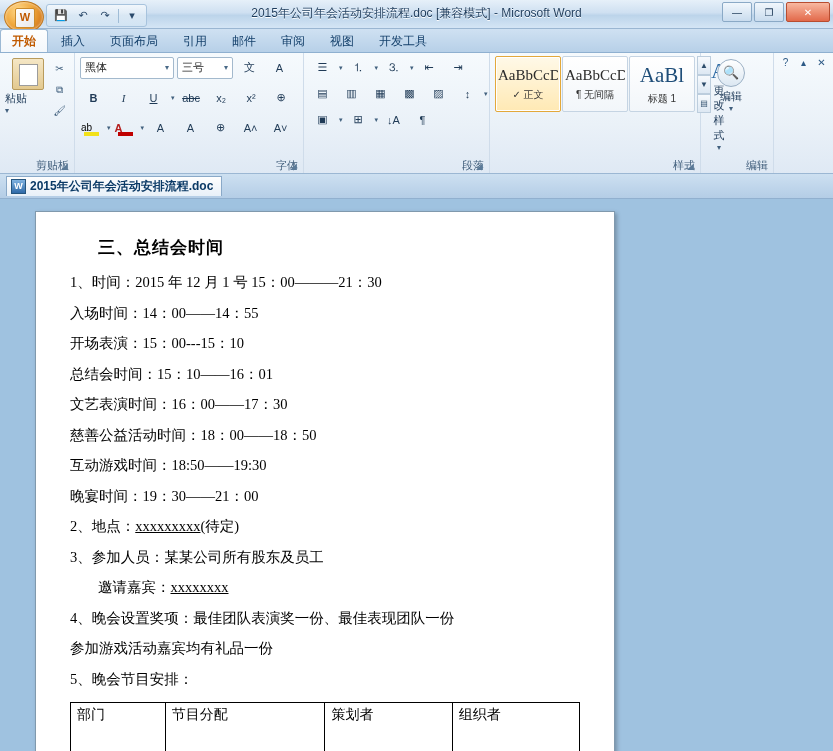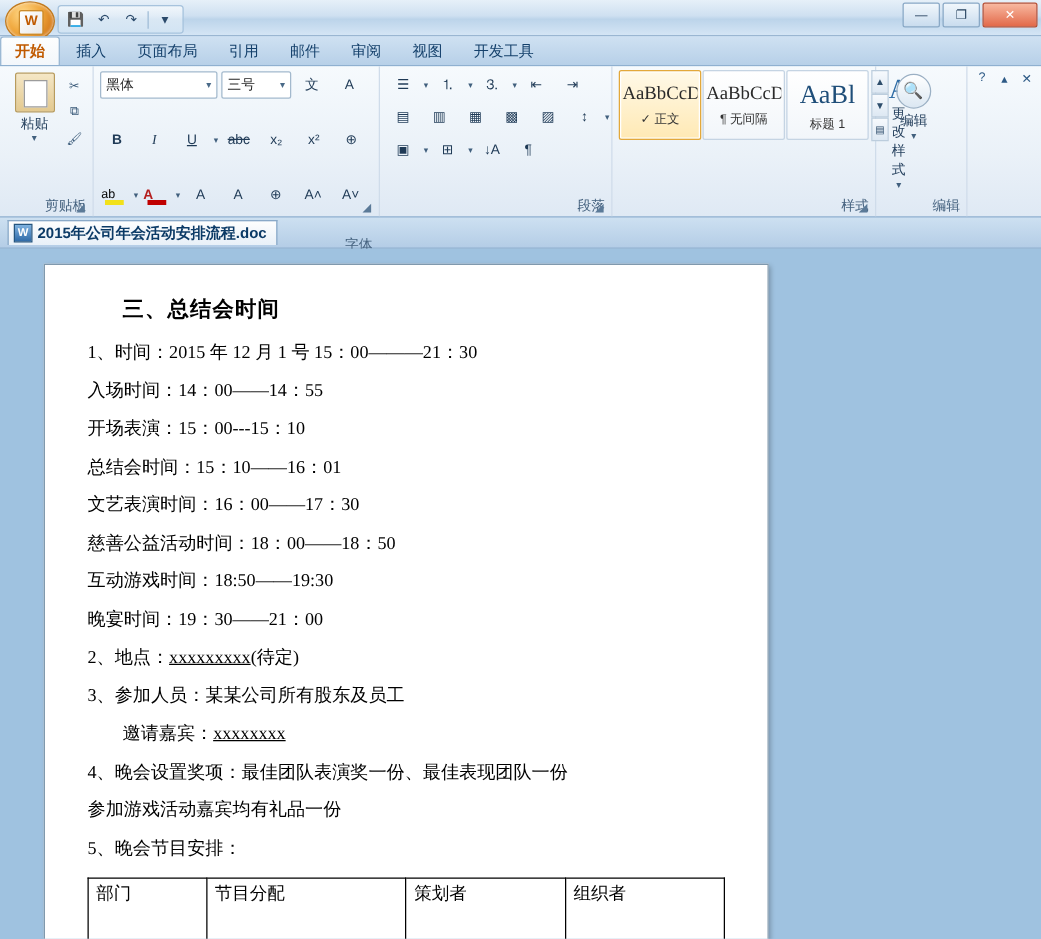--- a/index.html
+++ b/index.html
@@ -175,21 +175,20 @@
     font-size: 9px;
     color: #5b7a98;
     text-align: center;
     line-height: 11px;
   }
 
   
   .clip-group { width: 64px; }
   .paste-btn {
     width: 48px;
-    text-align: center;
     color: #27425f;
     font-size: 11px;
     padding-top: 2px;
   }
   .paste-ico {
     width: 30px;
     height: 30px;
     margin: 0 auto 1px auto;
     background: linear-gradient(to bottom, #f5e7c6, #e3c98f);
     border: 1px solid #b89b5c;
@@ -221,21 +220,21 @@
     border: 1px solid transparent;
     border-radius: 2px;
   }
 
   
   .font-group { width: 218px; }
   .font-row {
     display: flex;
     align-items: center;
     gap: 3px;
-    margin-bottom: 21px;
+    margin-bottom: 7px;
   }
   .combo {
     height: 20px;
     border: 1px solid #a3b9cd;
     background: #ffffff;
     display: flex;
     align-items: center;
     padding: 0 2px 0 4px;
     font-size: 11px;
     color: #1d1d1d;
@@ -471,20 +470,21 @@
     <div class="office-orb">
       <div class="glyph">W</div>
     </div>
     <div class="qat">
       <div class="qbtn">💾</div>
       <div class="qbtn">↶</div>
       <div class="qbtn">↷</div>
       <div class="sep"></div>
       <div class="qbtn">▾</div>
     </div>
+    <div class="title-text">2015年公司年会活动安排流程.doc [兼容模式] - Microsoft Word</div>
     <div class="win-buttons">
       <div class="wb">—</div>
       <div class="wb">❐</div>
       <div class="wb close">✕</div>
     </div>
   </div>
 
   <div class="tabstrip">
     <div class="tab active">开始</div>
     <div class="tab">插入</div>

